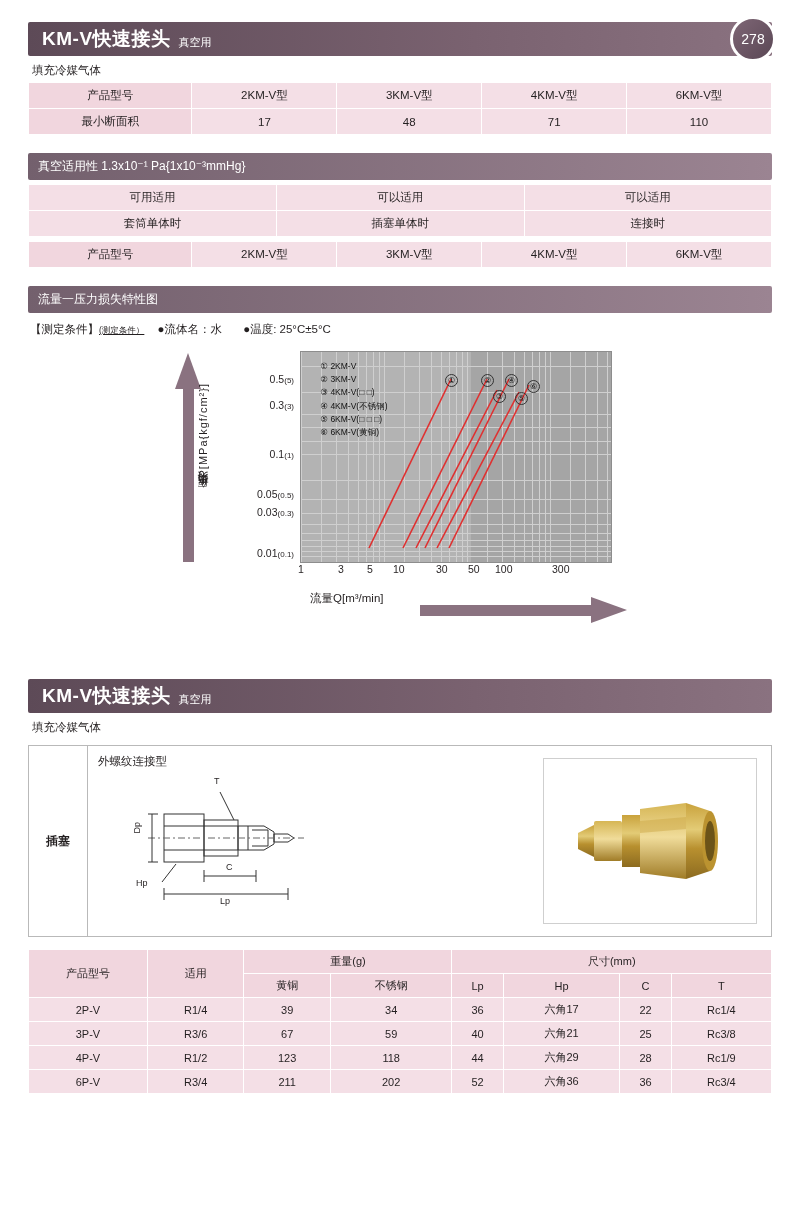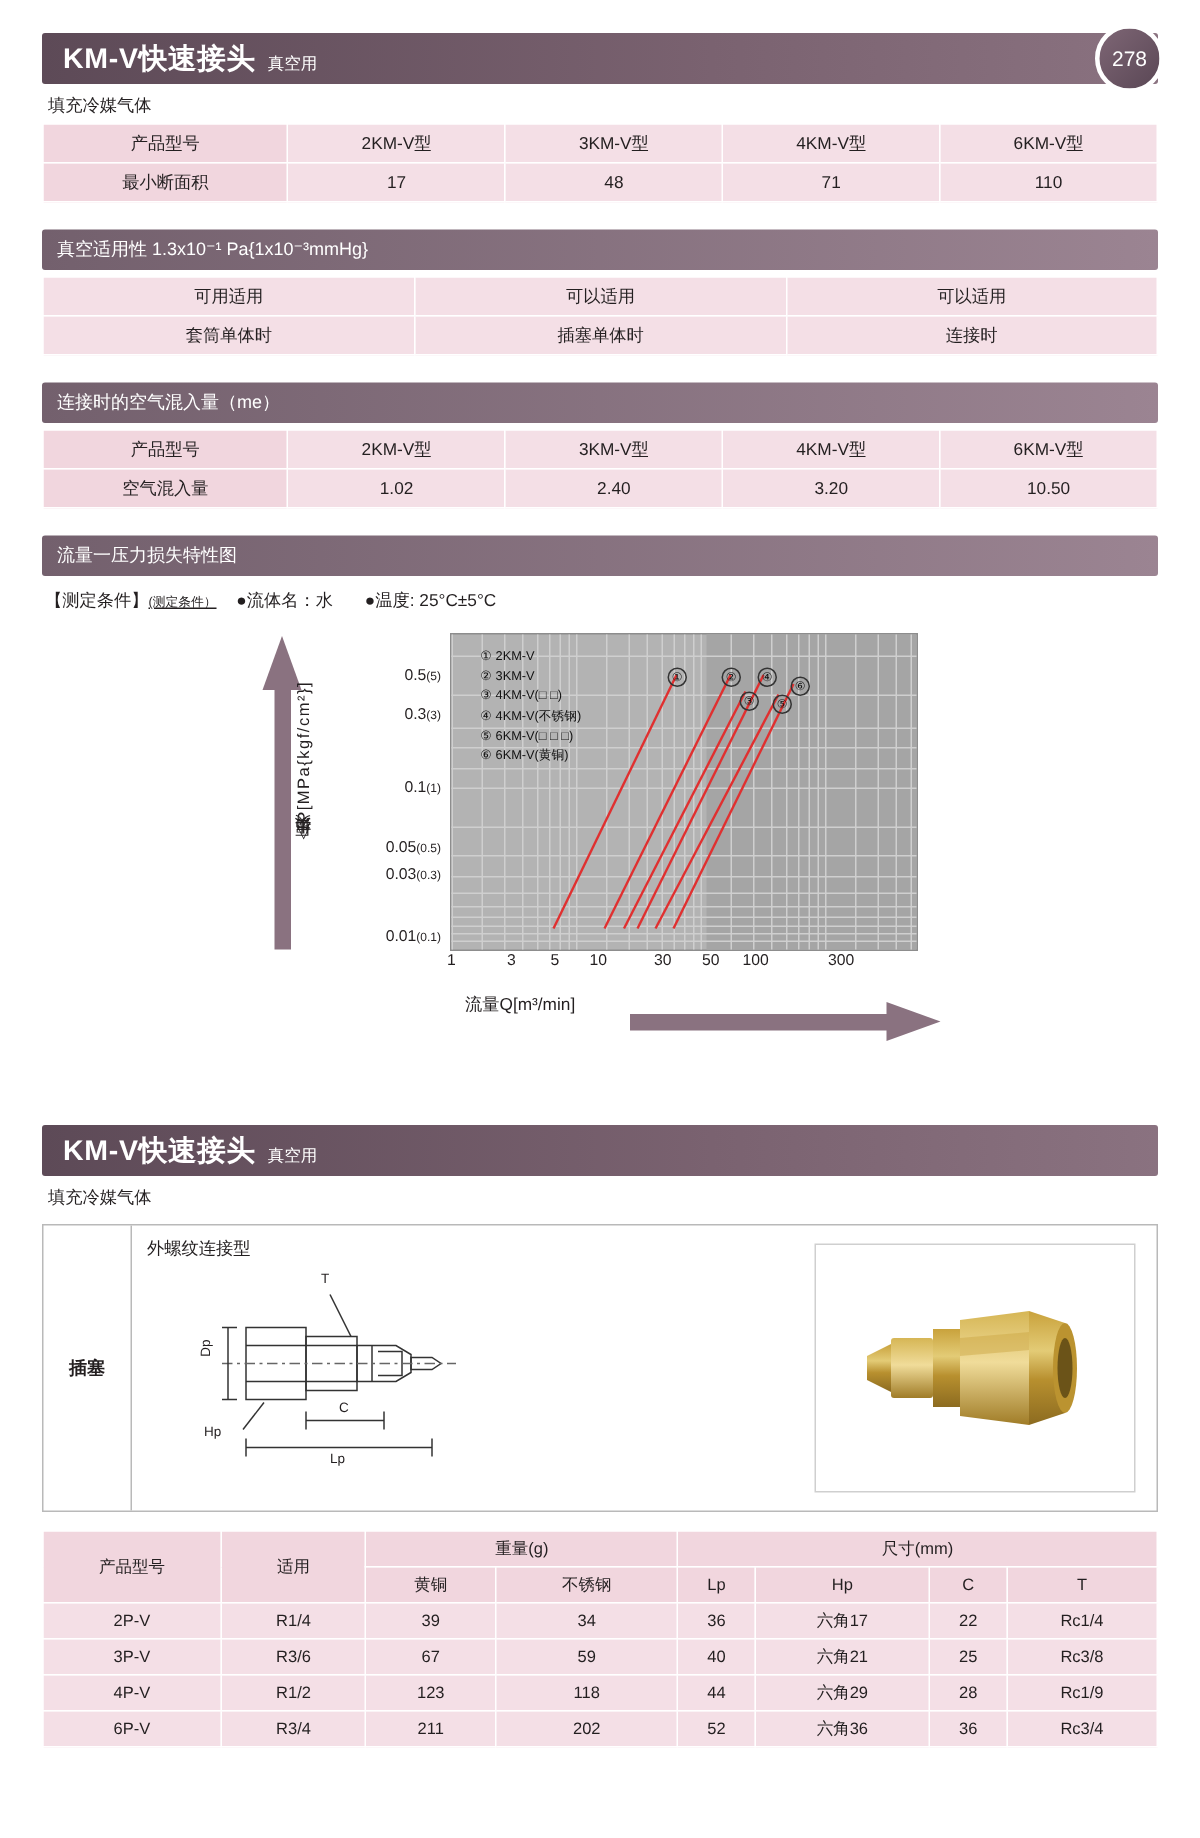--- a/index.html
+++ b/index.html
@@ -189,37 +189,29 @@
       </tr>
       <tr>
         <td style="width:33.4%">套筒单体时</td>
         <td style="width:33.3%">插塞单体时</td>
         <td style="width:33.3%">连接时</td>
       </tr>
     </tbody>
       </table>
   </div>
 
-  <div class="band">连接时的空气混入量（me）</div>
   <div class="tbl-wrap">
     <table>
       <tbody>
           <tr>
         <td class="hdr" style="width:22%">产品型号</td>
         <td style="width:19.5%">2KM-V型</td>
         <td style="width:19.5%">3KM-V型</td>
         <td style="width:19.5%">4KM-V型</td>
         <td style="width:19.5%">6KM-V型</td>
-      </tr>
-      <tr>
-        <td class="hdr">空气混入量</td>
-        <td>1.02</td>
-        <td>2.40</td>
-        <td>3.20</td>
-        <td>10.50</td>
       </tr>
     </tbody>
       </table>
   </div>
 
   <div class="band">流量一压力损失特性图</div>
   <div class="cond">
     <span>【测定条件】</span><span class="sm">(测定条件）</span>
     <span style="margin-left:10px">●流体名：水</span>
     <span style="margin-left:18px">●温度: 25°C±5°C</span>

